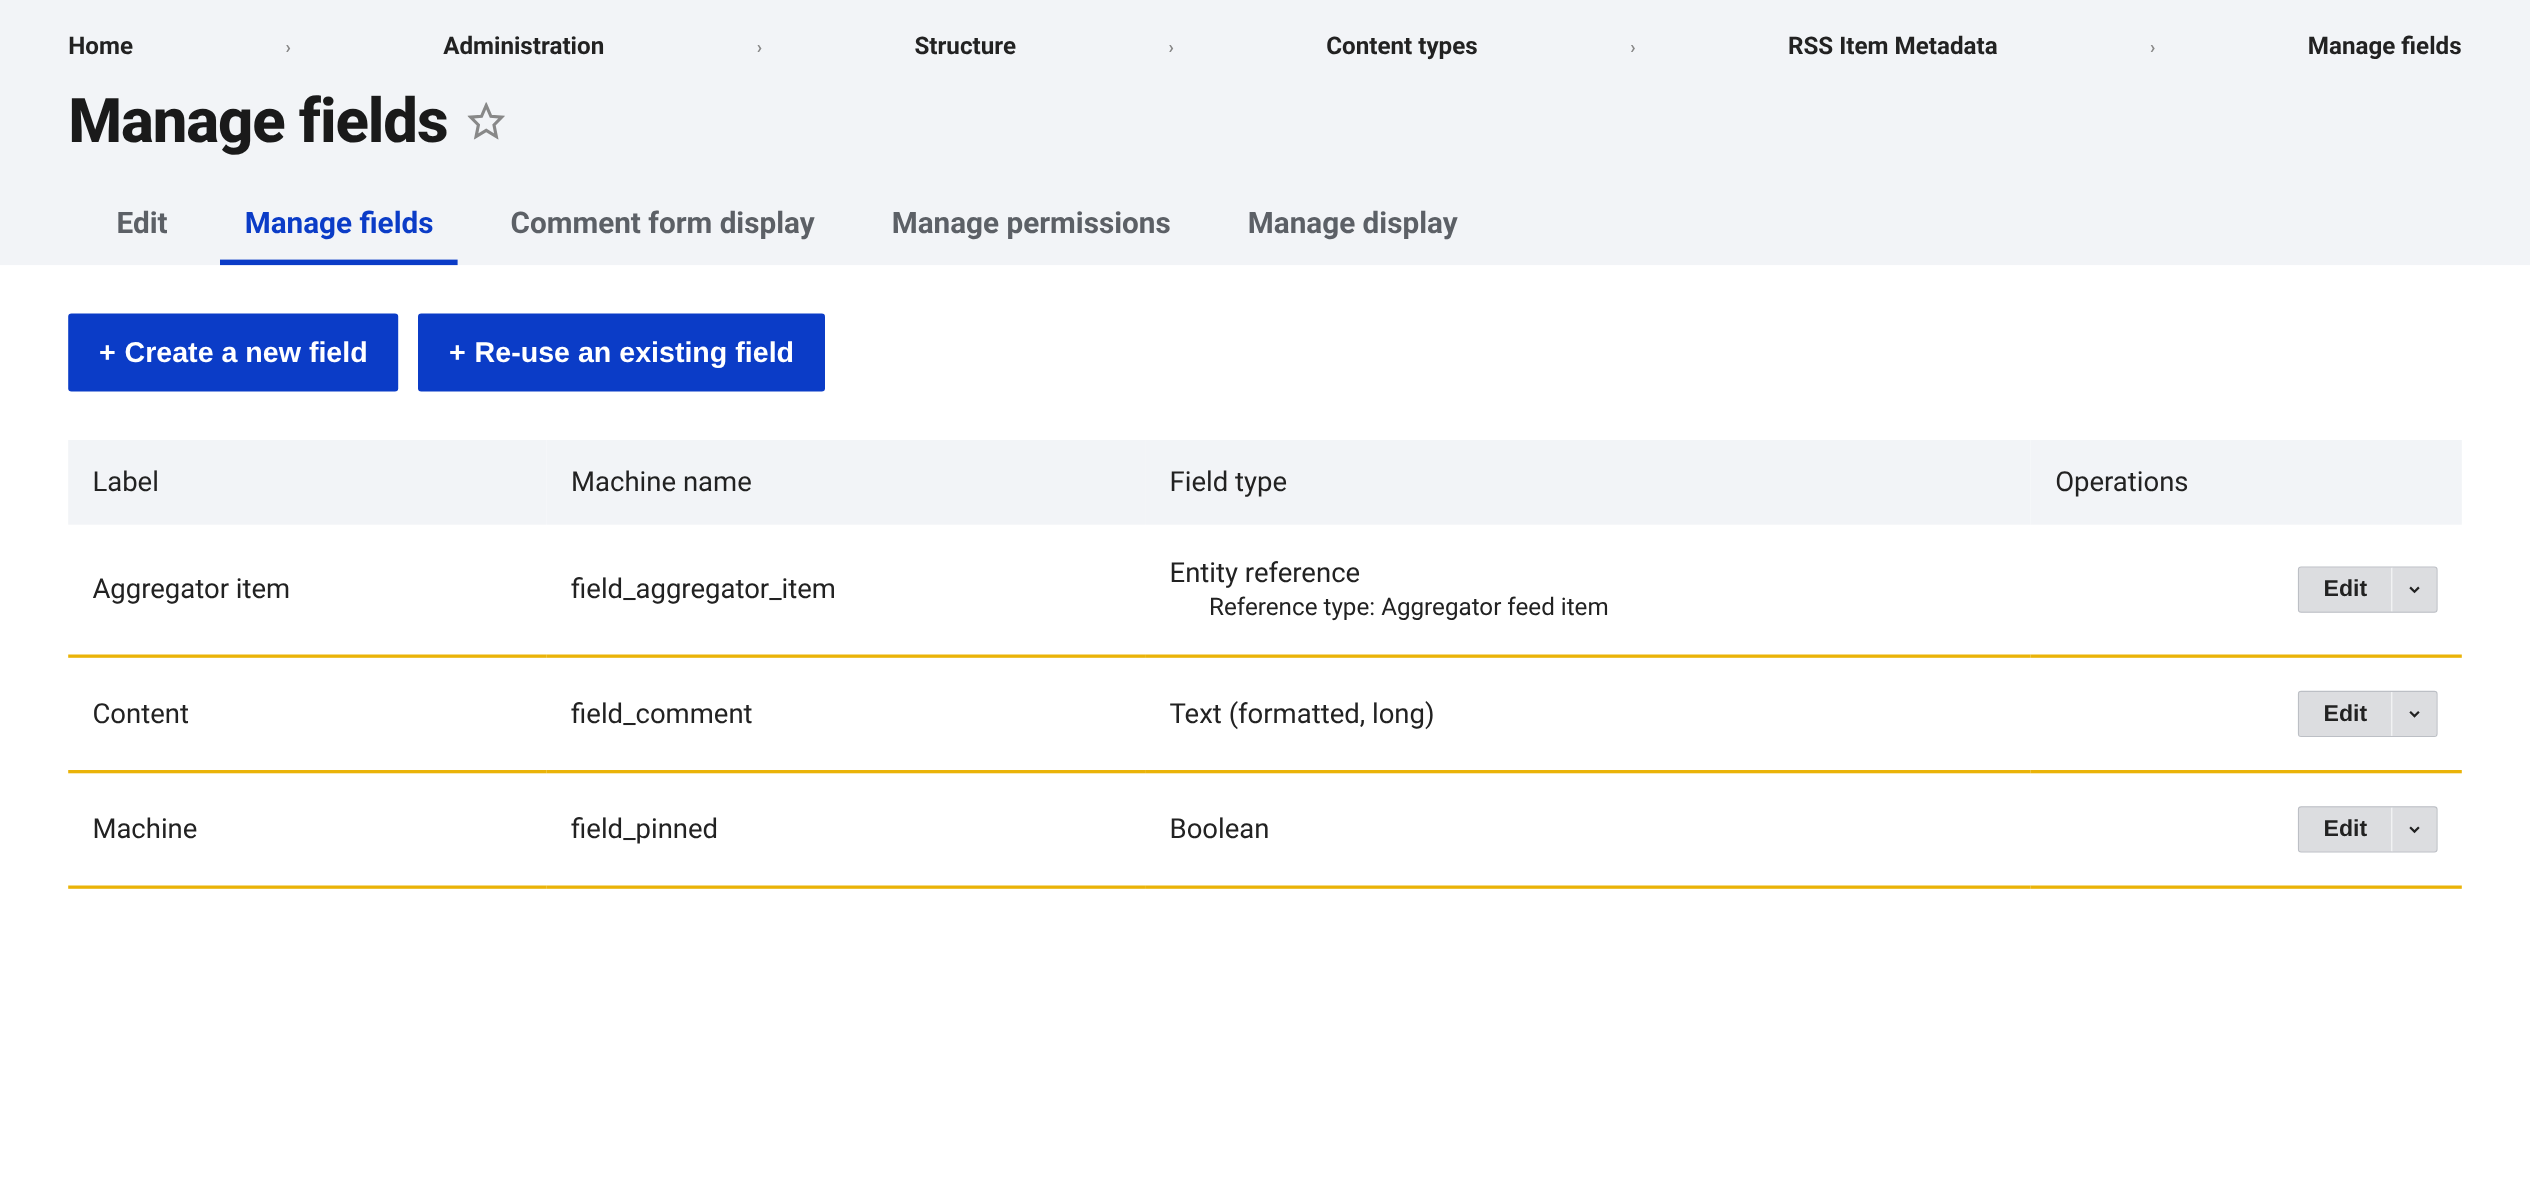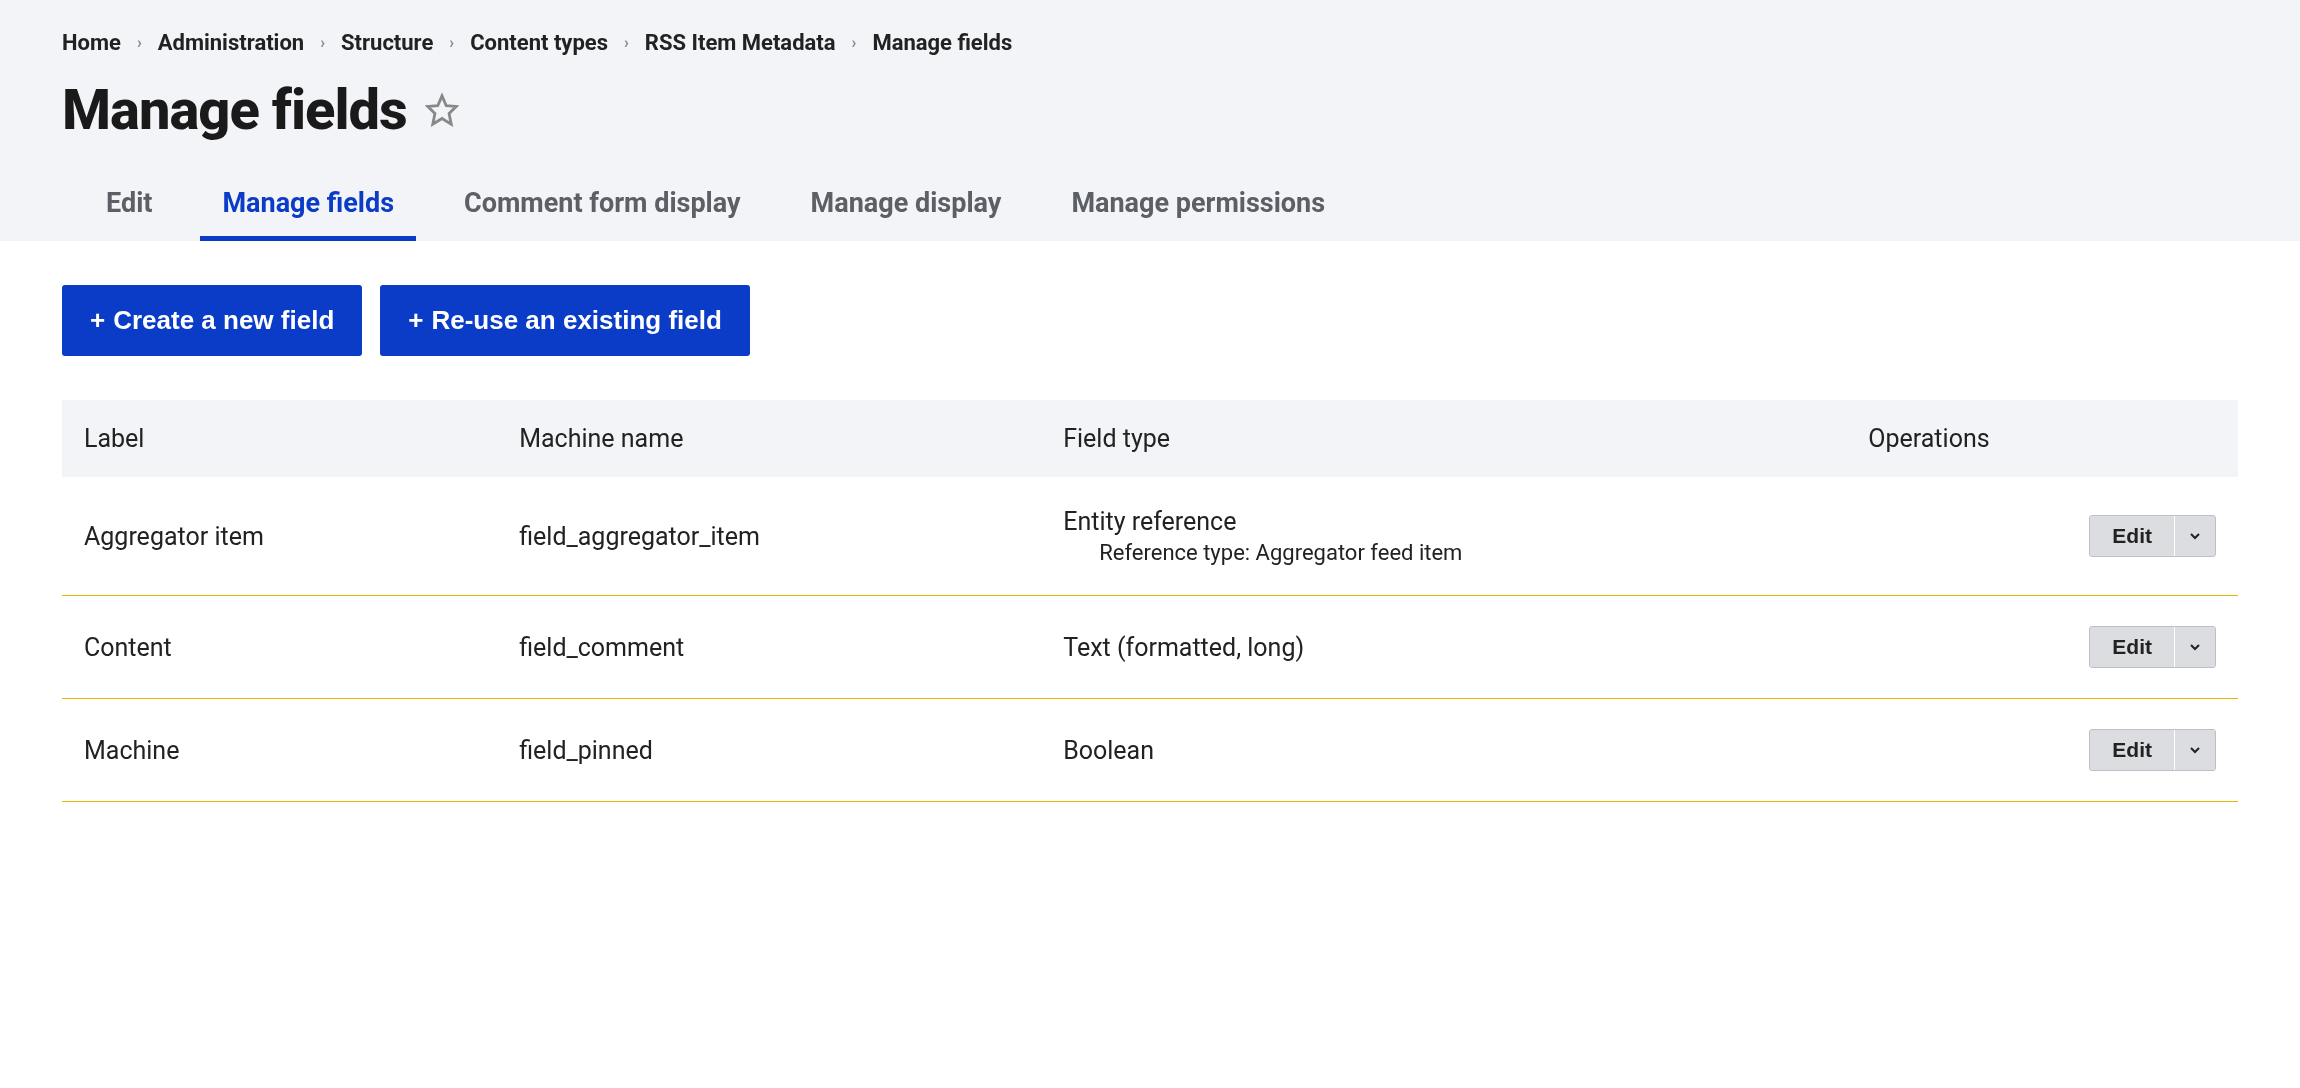--- a/index.html
+++ b/index.html
@@ -16,20 +16,21 @@
       background: #f2f4f7;
       padding: 30px 62px 0 62px;
     }
     .breadcrumb {
       display: flex;
       align-items: center;
       gap: 16px;
       font-size: 22px;
       font-weight: 700;
       margin-bottom: 22px;
+      justify-content: space-between;
     }
     .breadcrumb-link {
       color: #222;
       cursor: pointer;
     }
     .breadcrumb-sep {
       color: #888;
       font-size: 16px;
     }
     .breadcrumb-current {
@@ -112,21 +113,21 @@
       background: #f2f4f7;
       text-align: left;
       font-size: 25px;
       font-weight: 400;
       padding: 24px 22px;
       color: #222;
     }
     table.fields-table tbody td {
       padding: 30px 22px;
       font-size: 25px;
-      border-bottom: 1px solid #eab308;
+      border-bottom: 3px solid #eab308;
       vertical-align: middle;
     }
     .field-subtext {
       font-size: 22px;
       color: #222;
       margin-top: 4px;
       margin-left: 36px;
     }
     .ops-cell {
       text-align: right;
@@ -192,22 +193,22 @@
     <h1 class="page-title">Manage fields</h1>
     <svg class="star-icon" viewBox="0 0 24 24">
       <polygon points="12,2 15,9 22,9.5 17,14.5 18.5,22 12,18 5.5,22 7,14.5 2,9.5 9,9"></polygon>
     </svg>
   </div>
 
   <div class="tabs">
     <div class="tab">Edit</div>
     <div class="tab active">Manage fields</div>
     <div class="tab">Comment form display</div>
+    <div class="tab">Manage permissions</div>
     <div class="tab">Manage display</div>
-    <div class="tab">Manage permissions</div>
   </div>
 </div>
 
 <div class="content-region">
   <div class="action-buttons">
     <button class="btn-primary">
       <span class="plus-sign">+</span>
       <span>Create a new field</span>
     </button>
     <button class="btn-primary">

